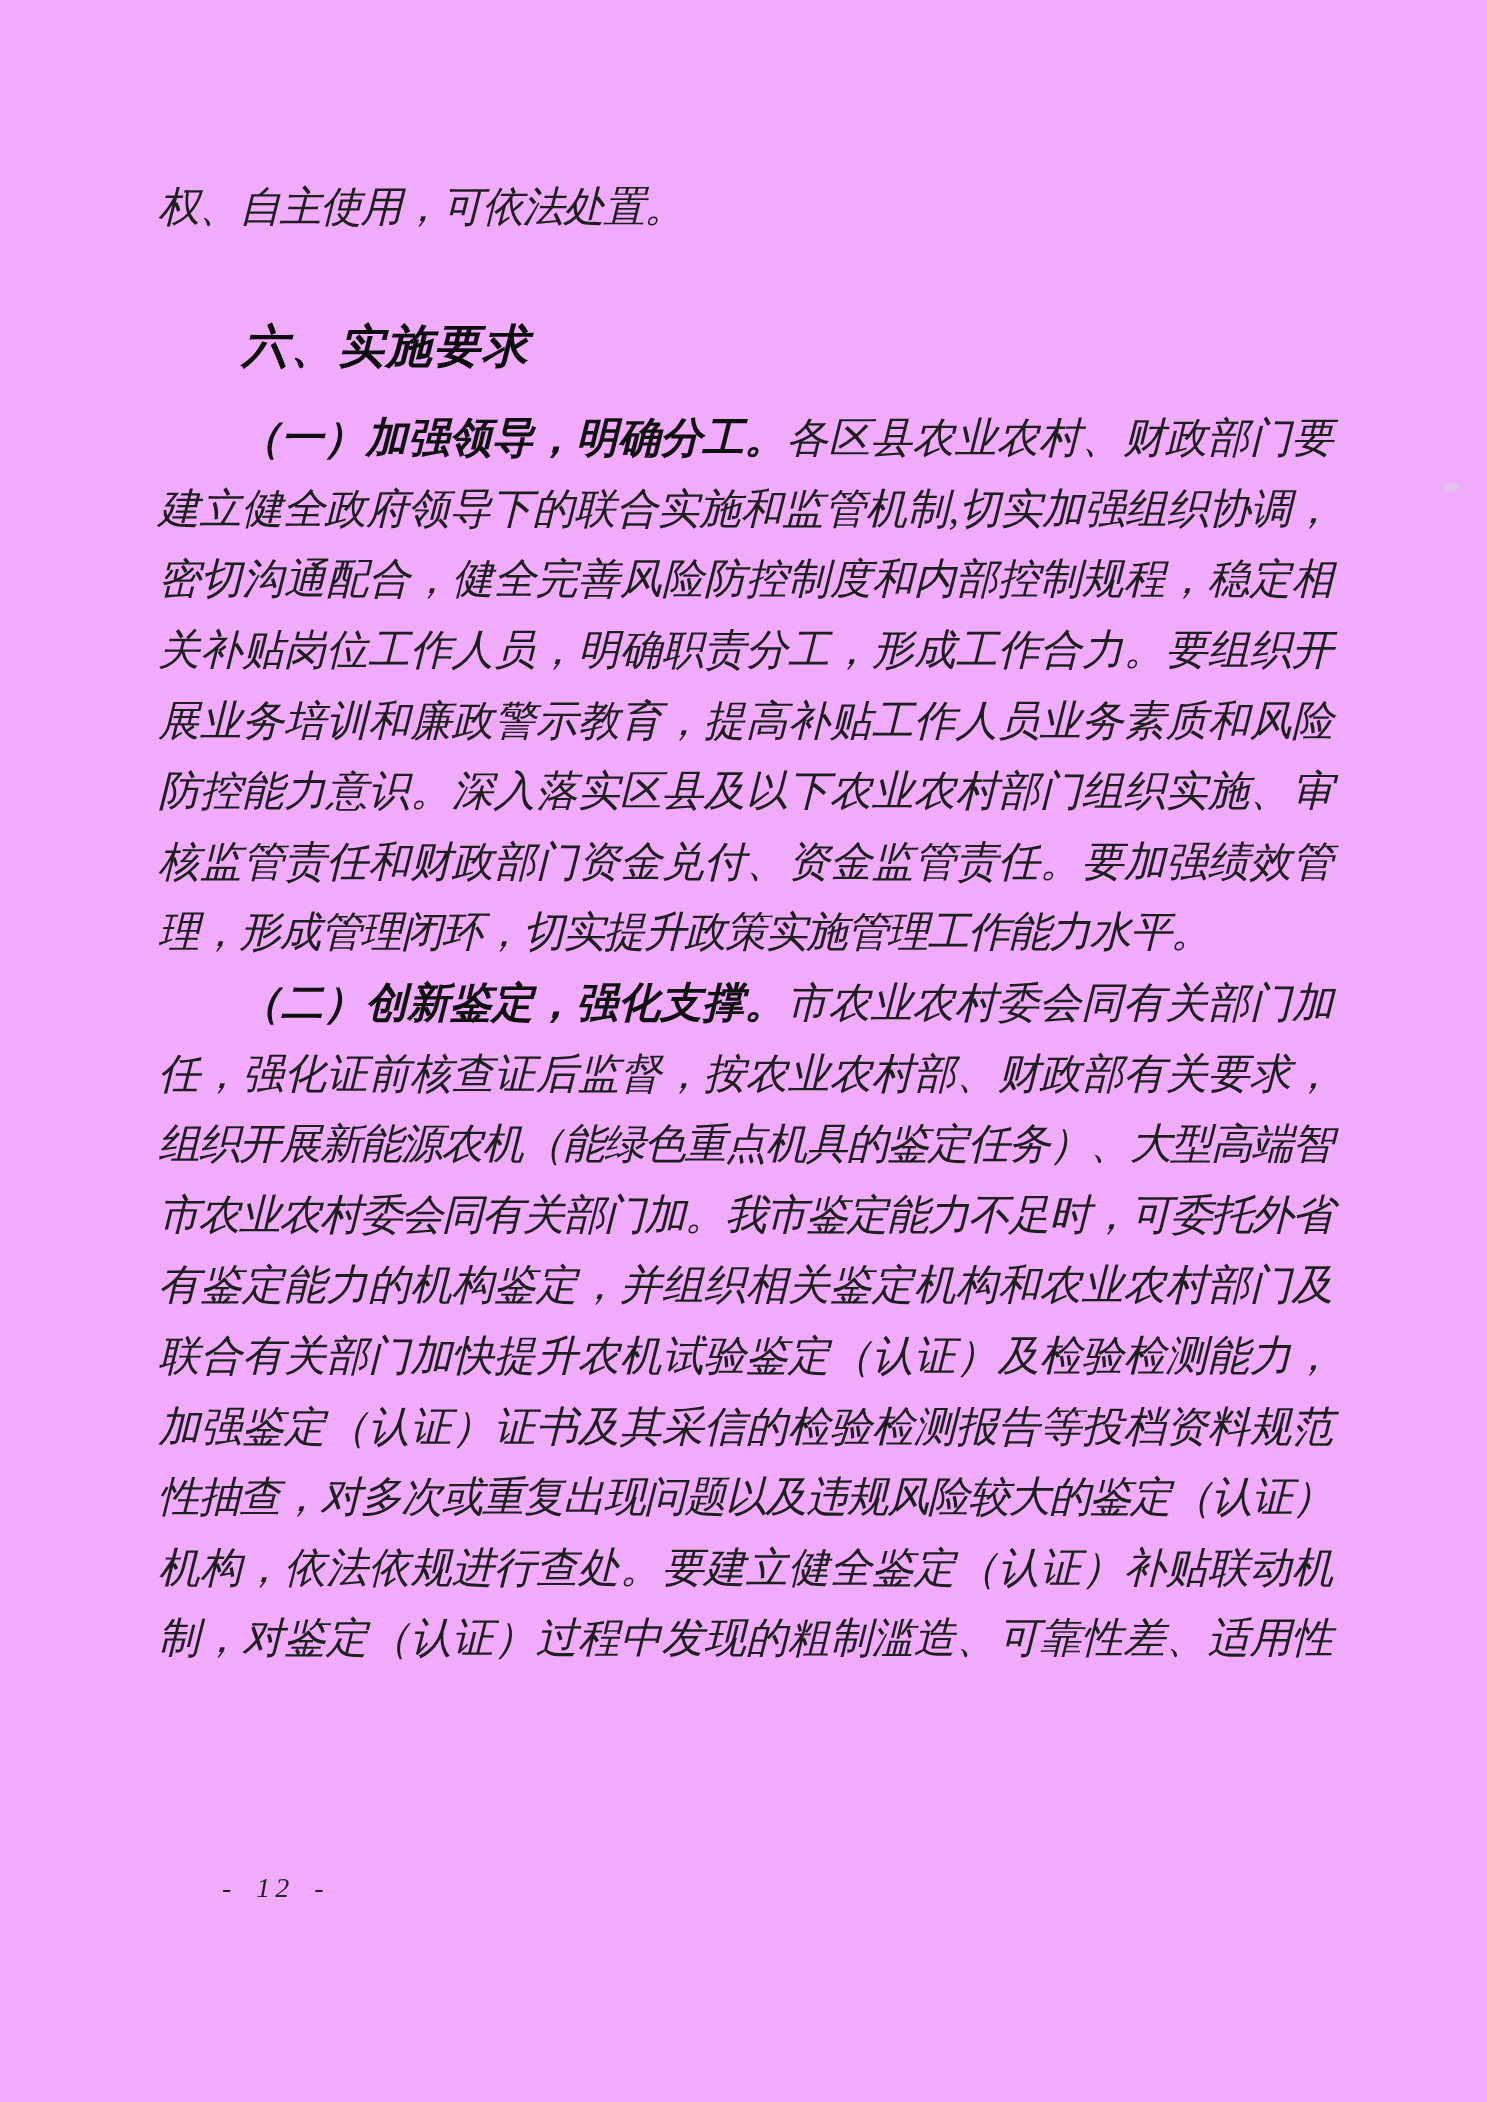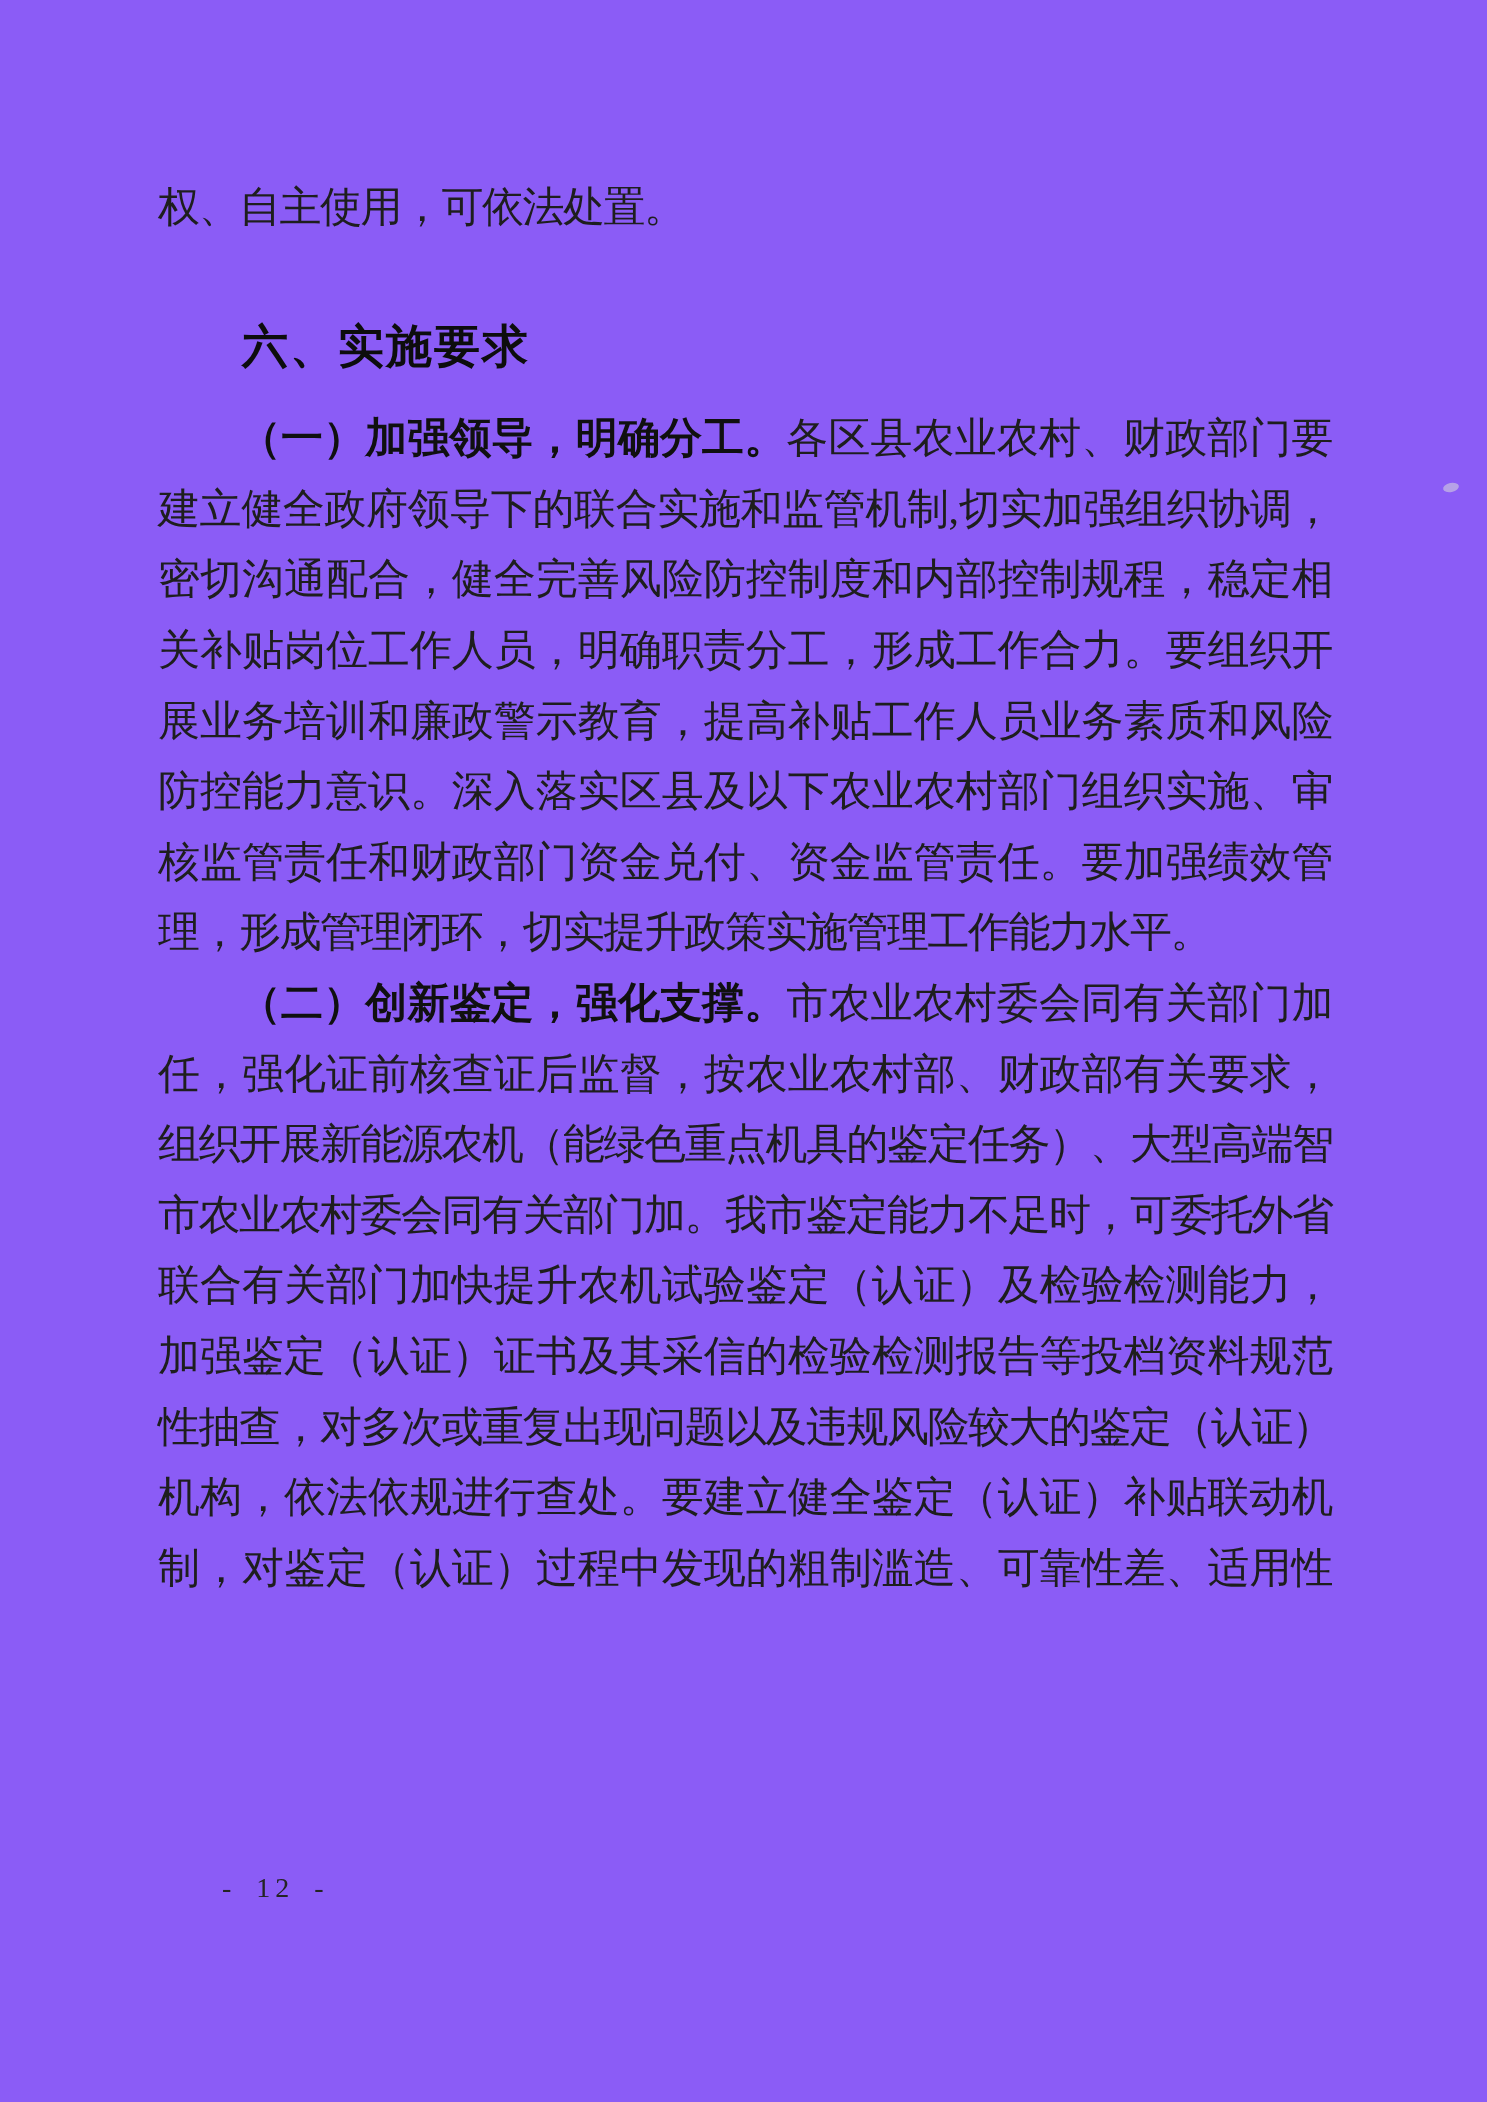--- a/index.html
+++ b/index.html
@@ -4,24 +4,25 @@
 <style>
   html, body {
     margin: 0;
     padding: 0;
     background: #e8e8e8;
   }
   .page {
     position: relative;
     width: 1487px;
     height: 2102px;
-    background: #8b5cf6;
+    background: #f0abfc;
     overflow: hidden;
     font-family: "Liberation Serif", "DejaVu Serif", serif;
     color: #1e1e1e;
+    font-style: italic;
   }
   .body-block {
     position: absolute;
     left: 158px;
     top: 172px;
     width: 1174px;
   }
   .line {
     font-size: 42px;
     line-height: 70.6px;
@@ -95,20 +96,21 @@
     <div class="line">展业务培训和廉政警示教育，提高补贴工作人员业务素质和风险</div>
     <div class="line">防控能力意识。深入落实区县及以下农业农村部门组织实施、审</div>
     <div class="line">核监管责任和财政部门资金兑付、资金监管责任。要加强绩效管</div>
     <div class="line short">理，形成管理闭环，切实提升政策实施管理工作能力水平。</div>
 
     <div class="line start"><span class="lead">（二）创新鉴定，强化支撑。</span><span>市农业农村委会同有关部门加</span></div>
 
     <div class="line">任，强化证前核查证后监督，按农业农村部、财政部有关要求，</div>
     <div class="line">组织开展新能源农机（能绿色重点机具的鉴定任务）、大型高端智</div>
     <div class="line">市农业农村委会同有关部门加。我市鉴定能力不足时，可委托外省</div>
+    <div class="line">有鉴定能力的机构鉴定，并组织相关鉴定机构和农业农村部门及</div>
     <div class="line">联合有关部门加快提升农机试验鉴定（认证）及检验检测能力，</div>
     <div class="line">加强鉴定（认证）证书及其采信的检验检测报告等投档资料规范</div>
     <div class="line">性抽查，对多次或重复出现问题以及违规风险较大的鉴定（认证）</div>
     <div class="line">机构，依法依规进行查处。要建立健全鉴定（认证）补贴联动机</div>
     <div class="line">制，对鉴定（认证）过程中发现的粗制滥造、可靠性差、适用性</div>
 
   </div>
 
   <div class="page-number">- 12 -</div>
 

